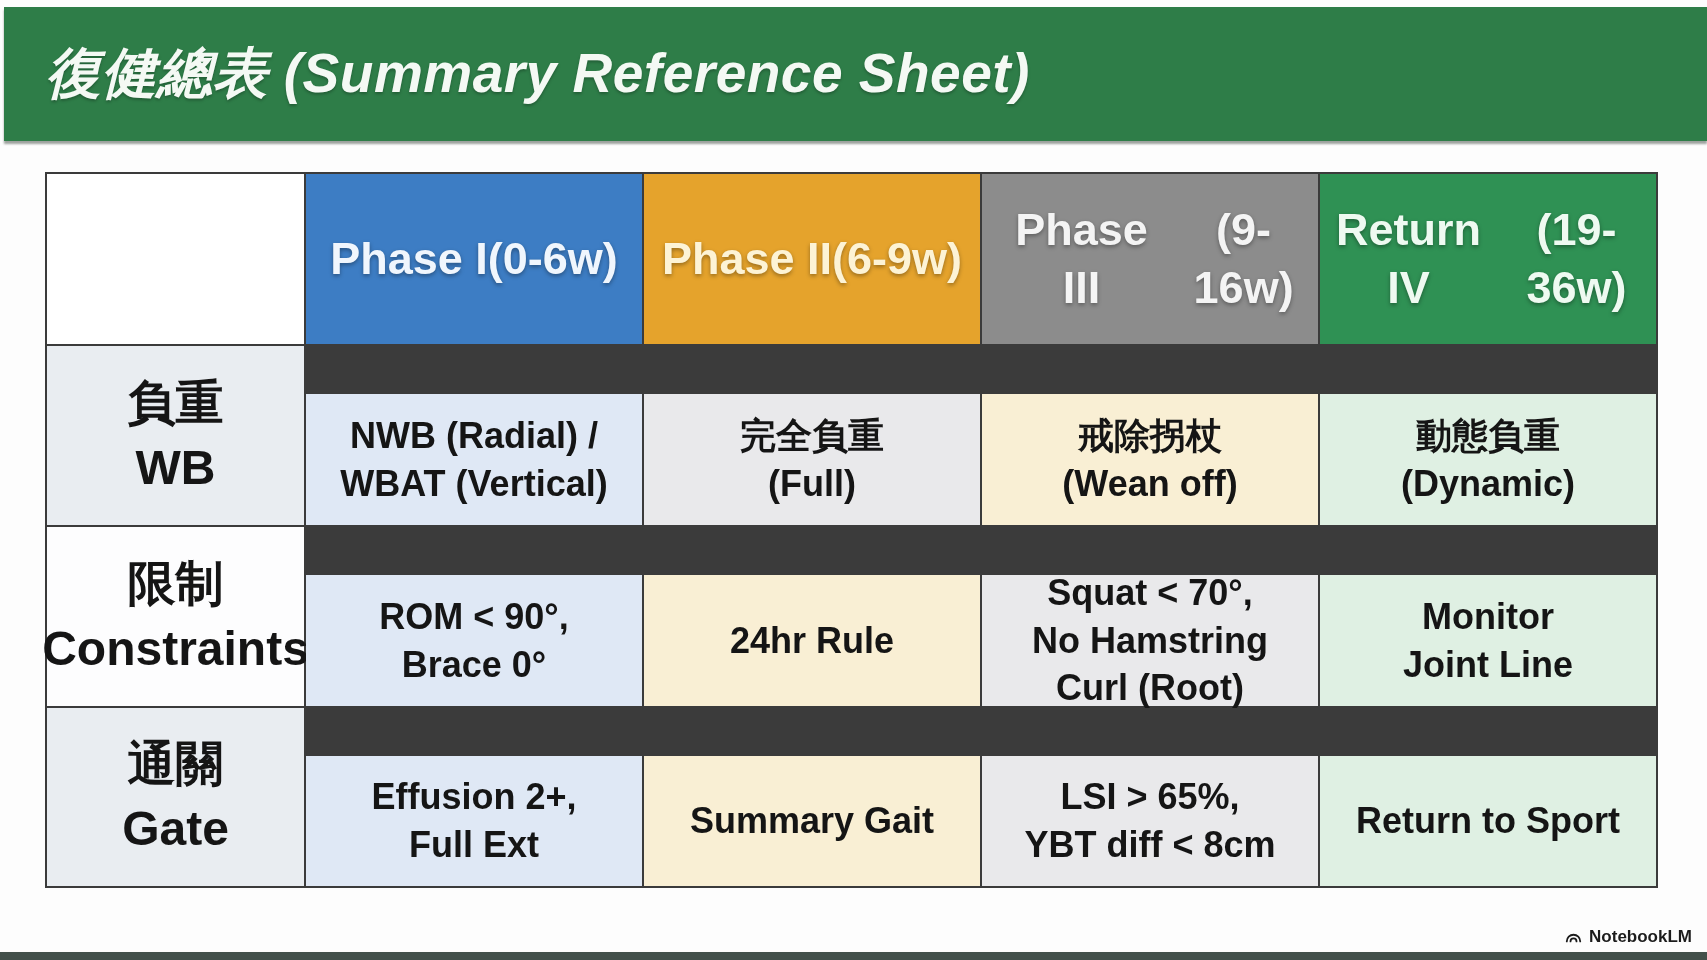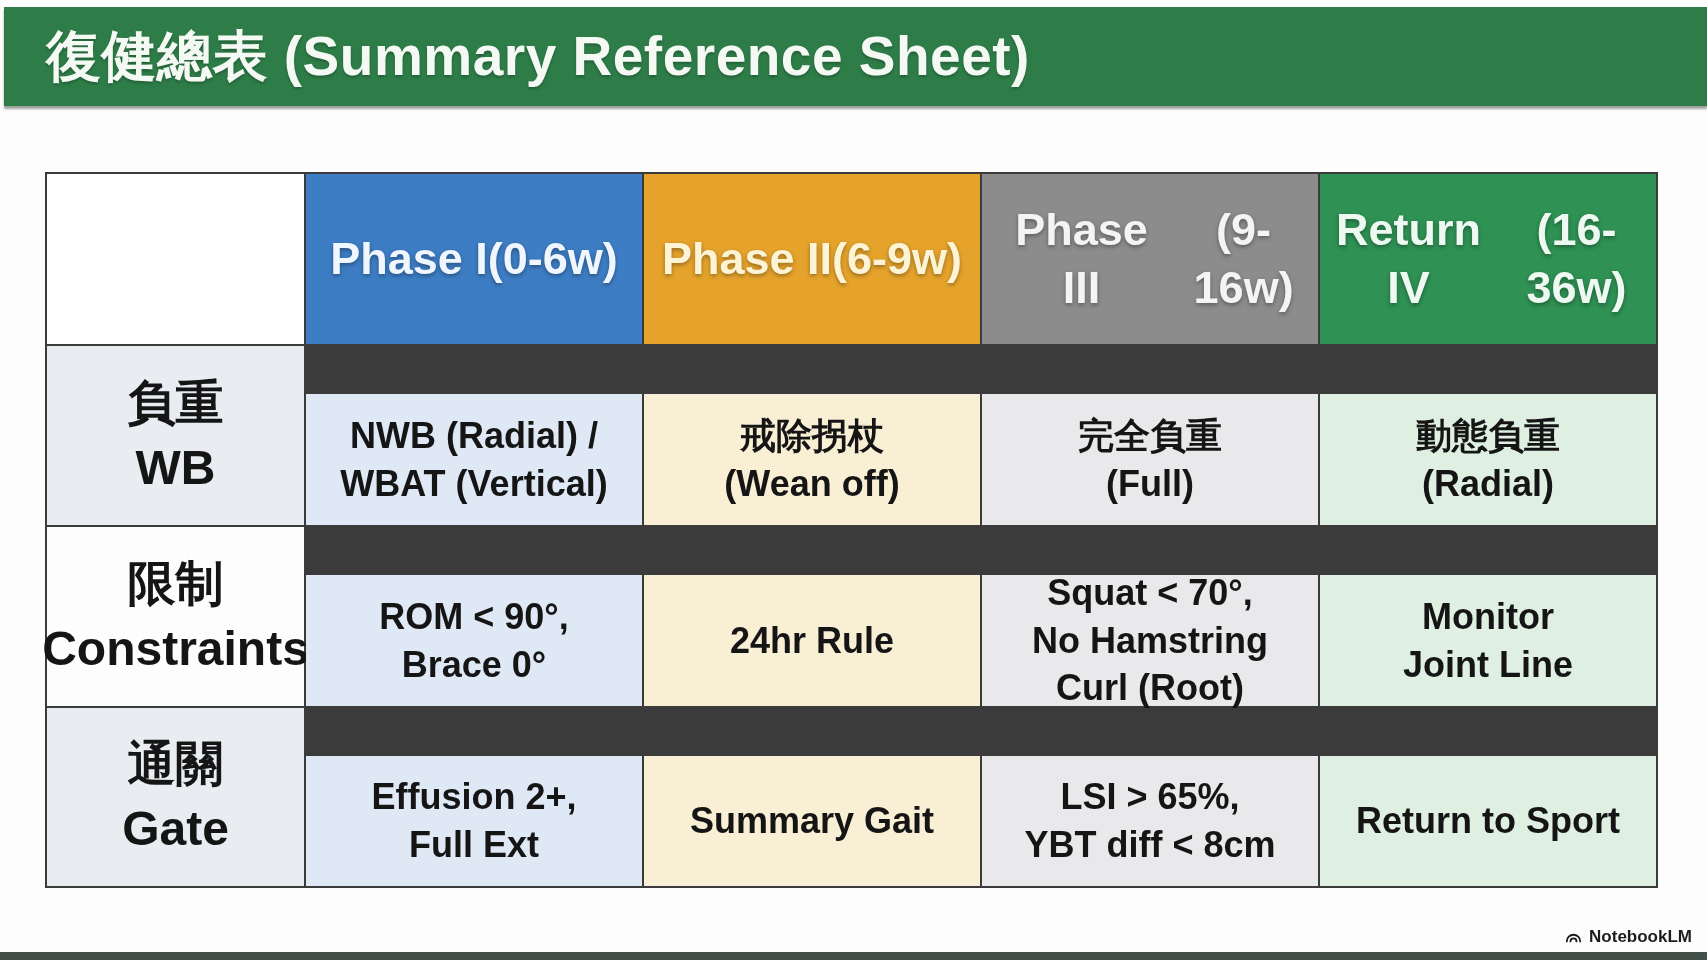--- a/index.html
+++ b/index.html
@@ -3,24 +3,24 @@
 <meta charset="utf-8">
 <style>
   html,body{margin:0;padding:0;}
   body{
     width:1707px;height:960px;position:relative;overflow:hidden;
     background:#fdfdfd;
     font-family:"Liberation Sans","DejaVu Sans",sans-serif;
     -webkit-font-smoothing:antialiased;
   }
   .banner{
-    position:absolute;left:4px;top:7px;width:1703px;height:99px;
+    position:absolute;left:4px;top:7px;width:1703px;height:134px;
     background:var(--banner_bg);
     box-shadow:0 3px 2px rgba(40,50,42,0.45);
-    display:flex;align-items:center;
+    display:flex;align-items:center;font-style:italic;
   }
   .banner-title{
     font-size:55px;font-weight:bold;color:var(--banner_fg);
     padding-left:42px;letter-spacing:0.5px;
     text-shadow:0 2px 3px rgba(0,0,0,0.25);
     white-space:nowrap;
   }
   .reftable{
     position:absolute;left:45px;top:172px;
     display:grid;
@@ -86,33 +86,33 @@
   <div class="cell head h-p2">
     <div class="ht">Phase II</div>
     <div class="hs">(6-9w)</div>
   </div>
   <div class="cell head h-p3">
     <div class="ht">Phase III</div>
     <div class="hs">(9-16w)</div>
   </div>
   <div class="cell head h-p4">
     <div class="ht">Return IV</div>
-    <div class="hs">(16-36w)</div>
+    <div class="hs">(19-36w)</div>
   </div>
 
   <div class="cell label lab-a">負重
 WB</div>
   <div class="cell data c-p1">NWB (Radial) /
 WBAT (Vertical)</div>
+  <div class="cell data c-p3">完全負重
+(Full)</div>
   <div class="cell data c-p2">戒除拐杖
 (Wean off)</div>
-  <div class="cell data c-p3">完全負重
-(Full)</div>
   <div class="cell data c-p4">動態負重
-(Radial)</div>
+(Dynamic)</div>
 
   <div class="cell label lab-b">限制
 Constraints</div>
   <div class="cell data c-p1">ROM &lt; 90°,
 Brace 0°</div>
   <div class="cell data c-p2">24hr Rule</div>
   <div class="cell data c-p3">Squat &lt; 70°,
 No Hamstring
 Curl (Root)</div>
   <div class="cell data c-p4">Monitor

